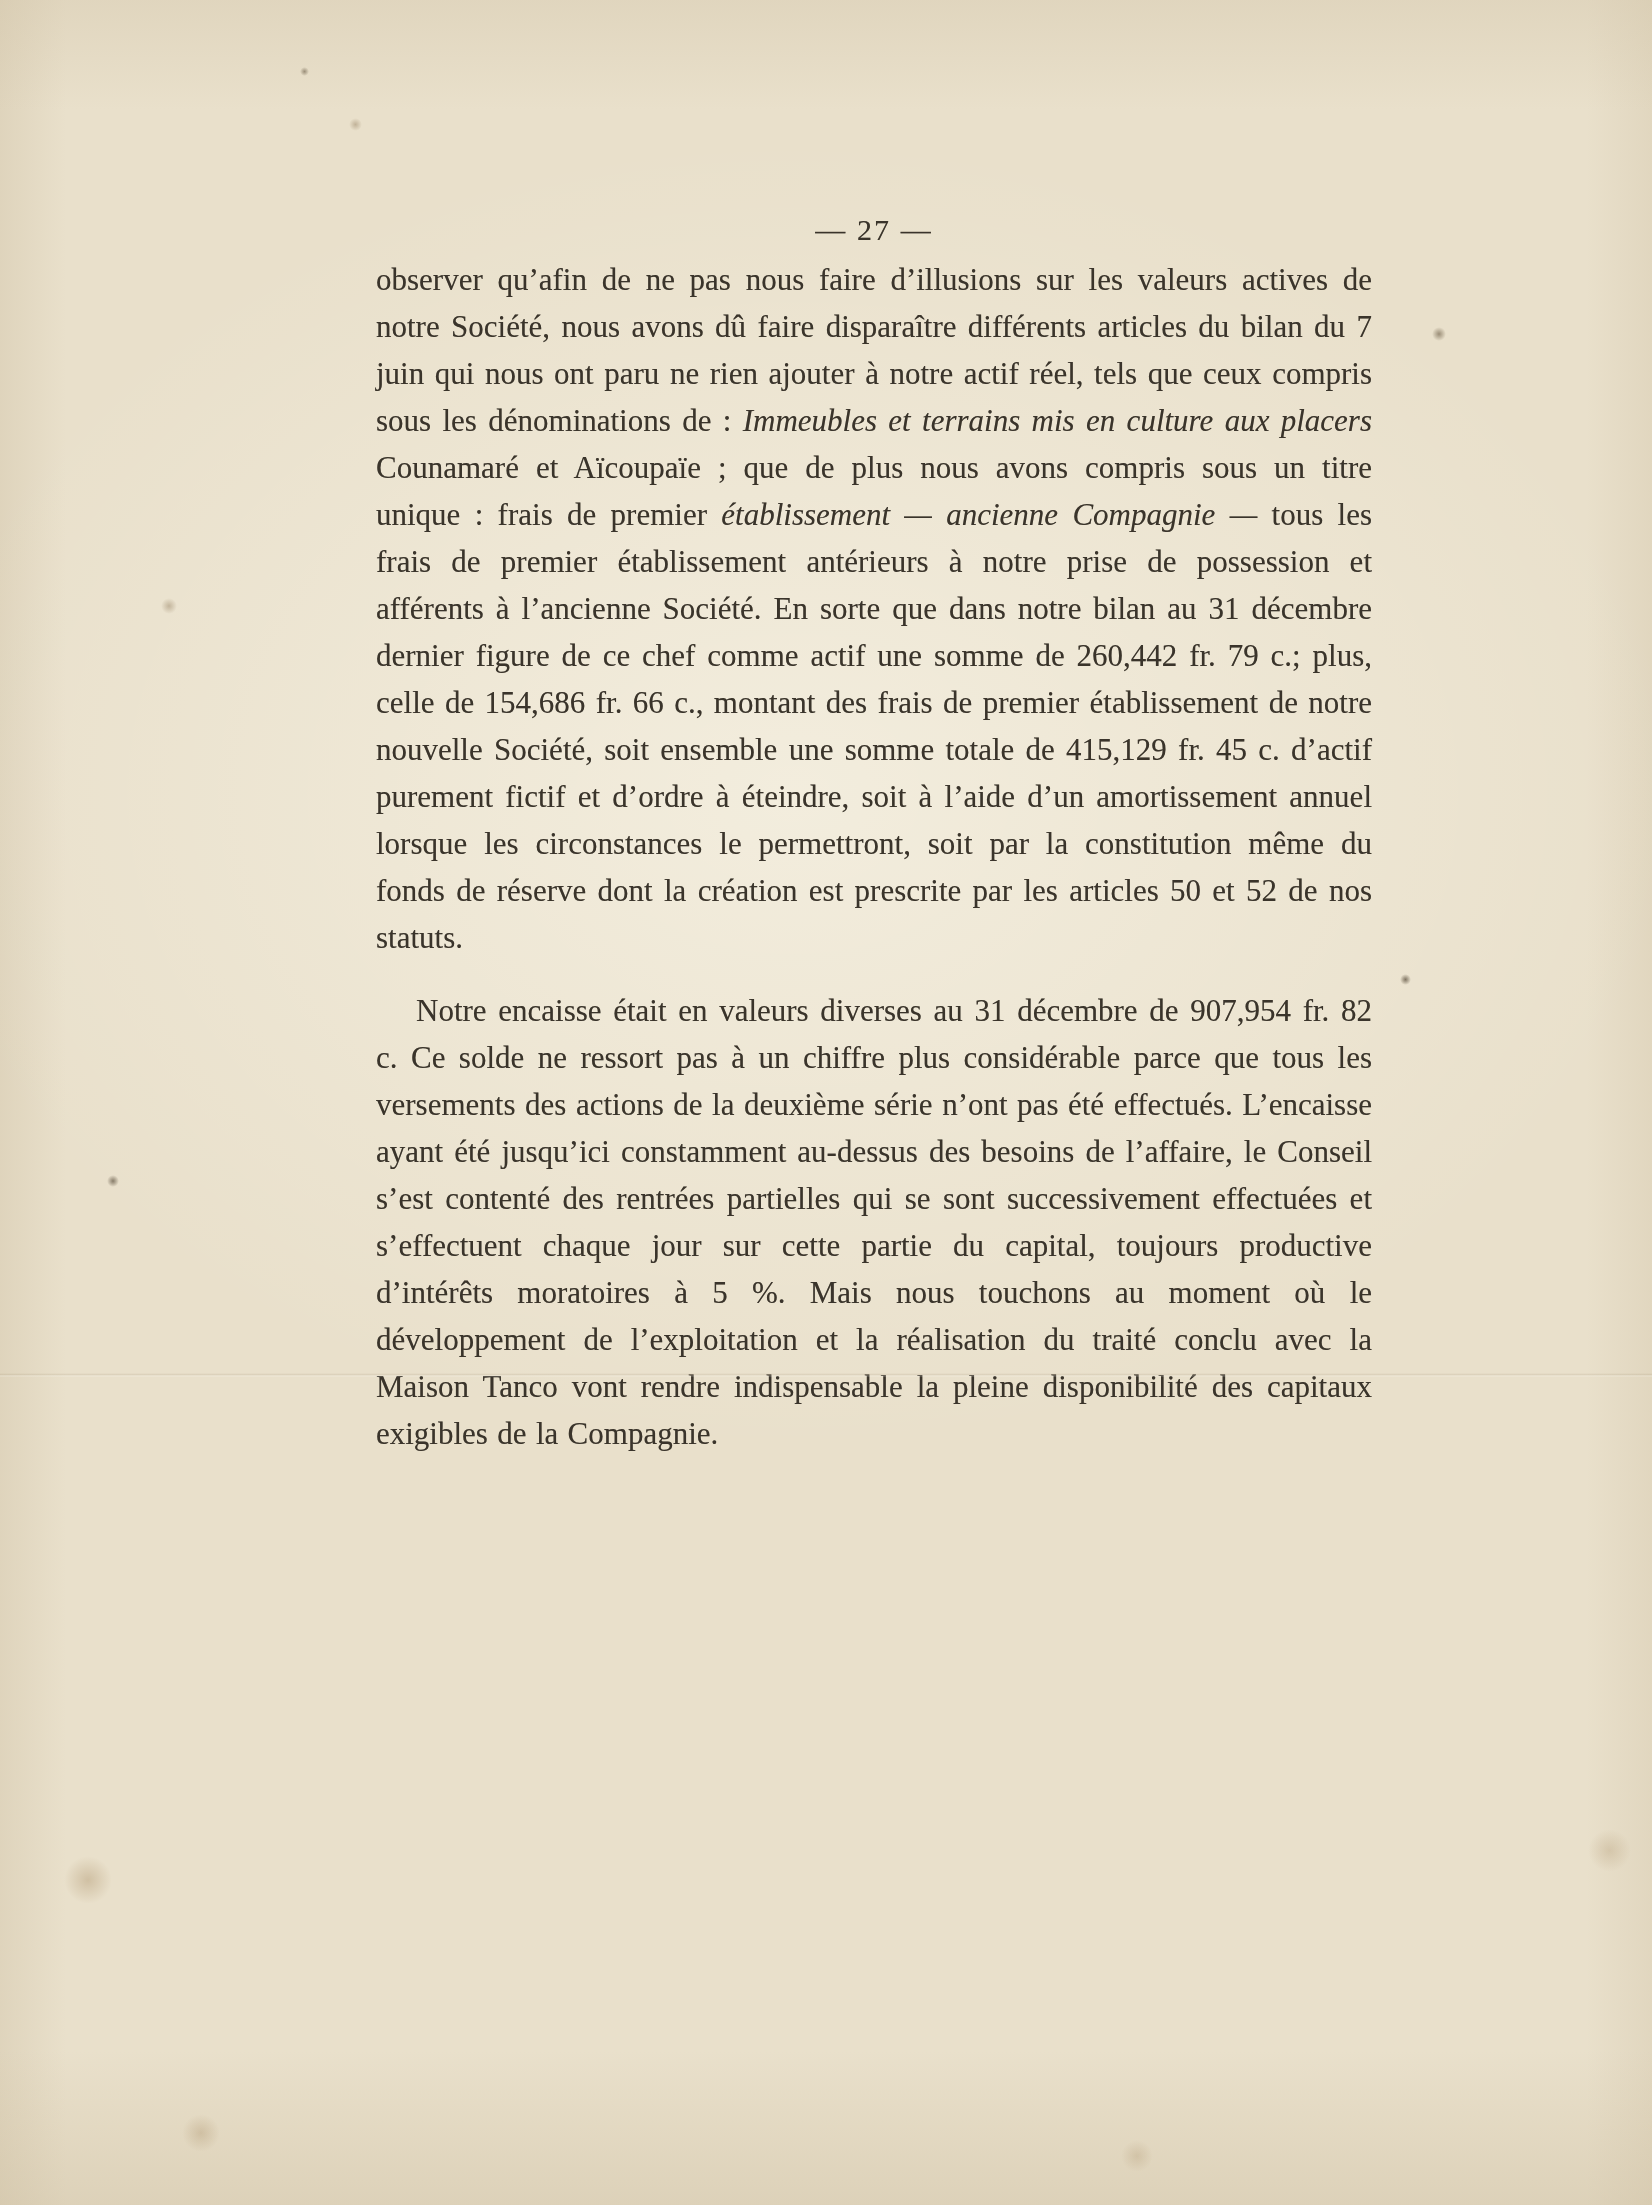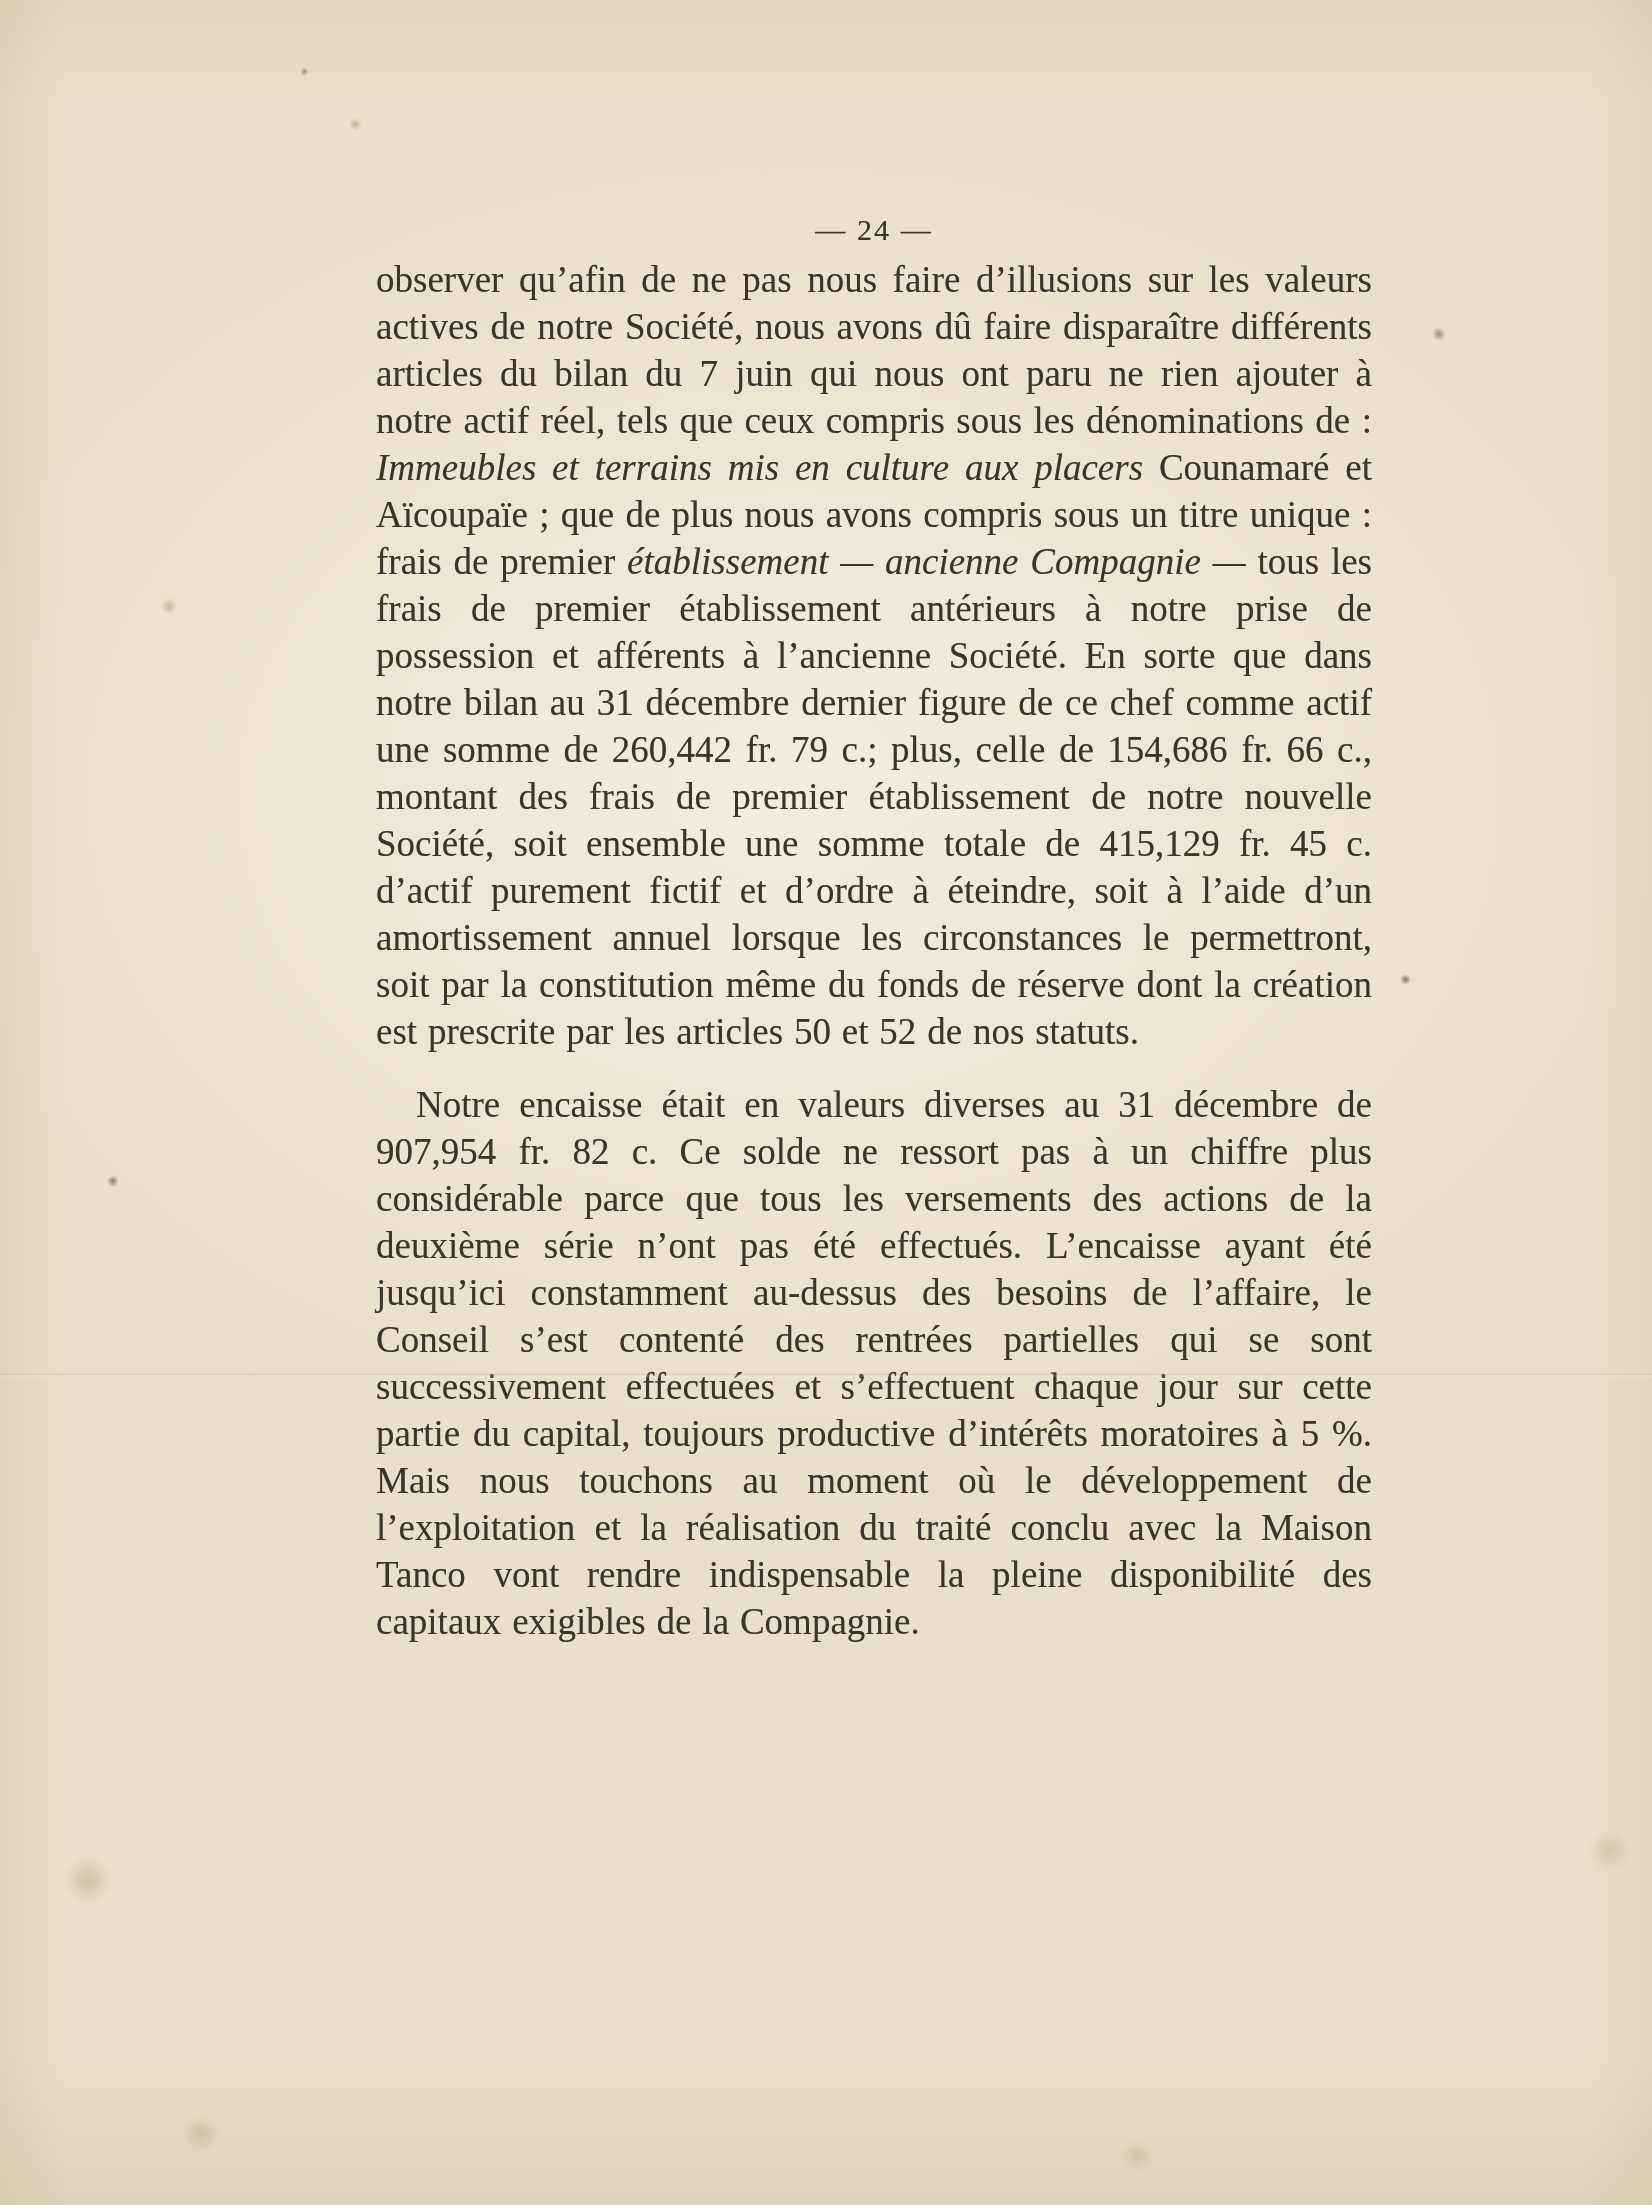--- a/index.html
+++ b/index.html
@@ -31,21 +31,21 @@
     letter-spacing: 2.1px;
     color: #3a342b;
     text-shadow: 0 0 0.5px rgba(58,52,43,0.45);
   }
   .text-block {
     position: absolute;
     top: 256px;
     left: 376px;
     width: 996px;
     text-align: justify;
-    font-size: 37px;
+    font-size: 31px;
     line-height: 47px;
     word-spacing: 1.6px;
     text-shadow: 0 0 0.5px rgba(58,52,43,0.40);
   }
   .para {
     margin: 0 0 26px 0;
   }
   .para.indent {
     text-indent: 40px;
     font-family: Liberation Serif, serif;
@@ -70,21 +70,21 @@
     position: absolute;
     border-radius: 50%;
     pointer-events: none;
   }
 </style>
 </head>
 <body>
 
 <div class="page">
 
-  <div class="page-number">— 24 —</div>
+  <div class="page-number">— 27 —</div>
 
   <div class="text-block">
       <p class="para"><span>observer qu’afin de ne pas nous faire d’illusions sur les valeurs actives de notre Société, nous avons dû faire disparaître différents articles du bilan du 7 juin qui nous ont paru ne rien ajouter à notre actif réel, tels que ceux compris sous les dénominations de : </span><span class="italic">Immeubles et terrains mis en culture aux placers</span><span> Counamaré et Aïcoupaïe ; que de plus nous avons compris sous un titre unique : frais de premier </span><span class="italic">établissement — ancienne Compagnie —</span><span> tous les frais de premier établissement antérieurs à notre prise de possession et afférents à l’ancienne Société. En sorte que dans notre bilan au 31 décembre dernier figure de ce chef comme actif une somme de 260,442 fr. 79 c.; plus, celle de 154,686 fr. 66 c., montant des frais de premier établissement de notre nouvelle Société, soit ensemble une somme totale de 415,129 fr. 45 c. d’actif purement fictif et d’ordre à éteindre, soit à l’aide d’un amortissement annuel lorsque les circonstances le permettront, soit par la constitution même du fonds de réserve dont la création est prescrite par les articles 50 et 52 de nos statuts.</span></p>
       <p class="para indent"><span>Notre encaisse était en valeurs diverses au 31 décembre de 907,954 fr. 82 c. Ce solde ne ressort pas à un chiffre plus considérable parce que tous les versements des actions de la deuxième série n’ont pas été effectués. L’encaisse ayant été jusqu’ici constamment au-dessus des besoins de l’affaire, le Conseil s’est contenté des rentrées partielles qui se sont successivement effectuées et s’effectuent chaque jour sur cette partie du capital, toujours productive d’intérêts moratoires à 5 %. Mais nous touchons au moment où le développement de l’exploitation et la réalisation du traité conclu avec la Maison Tanco vont rendre indispensable la pleine disponibilité des capitaux exigibles de la Compagnie.</span></p>
     </div>
 
   <div class="crease"></div>
 
   <div class="stain" style="left:64px; top:1856px; width:48px; height:48px; background:radial-gradient(circle, rgba(150,118,72,0.30), rgba(150,118,72,0) 70%);"></div>
   <div class="stain" style="left:182px; top:2114px; width:38px; height:38px; background:radial-gradient(circle, rgba(150,118,72,0.25), rgba(150,118,72,0) 70%);"></div>

